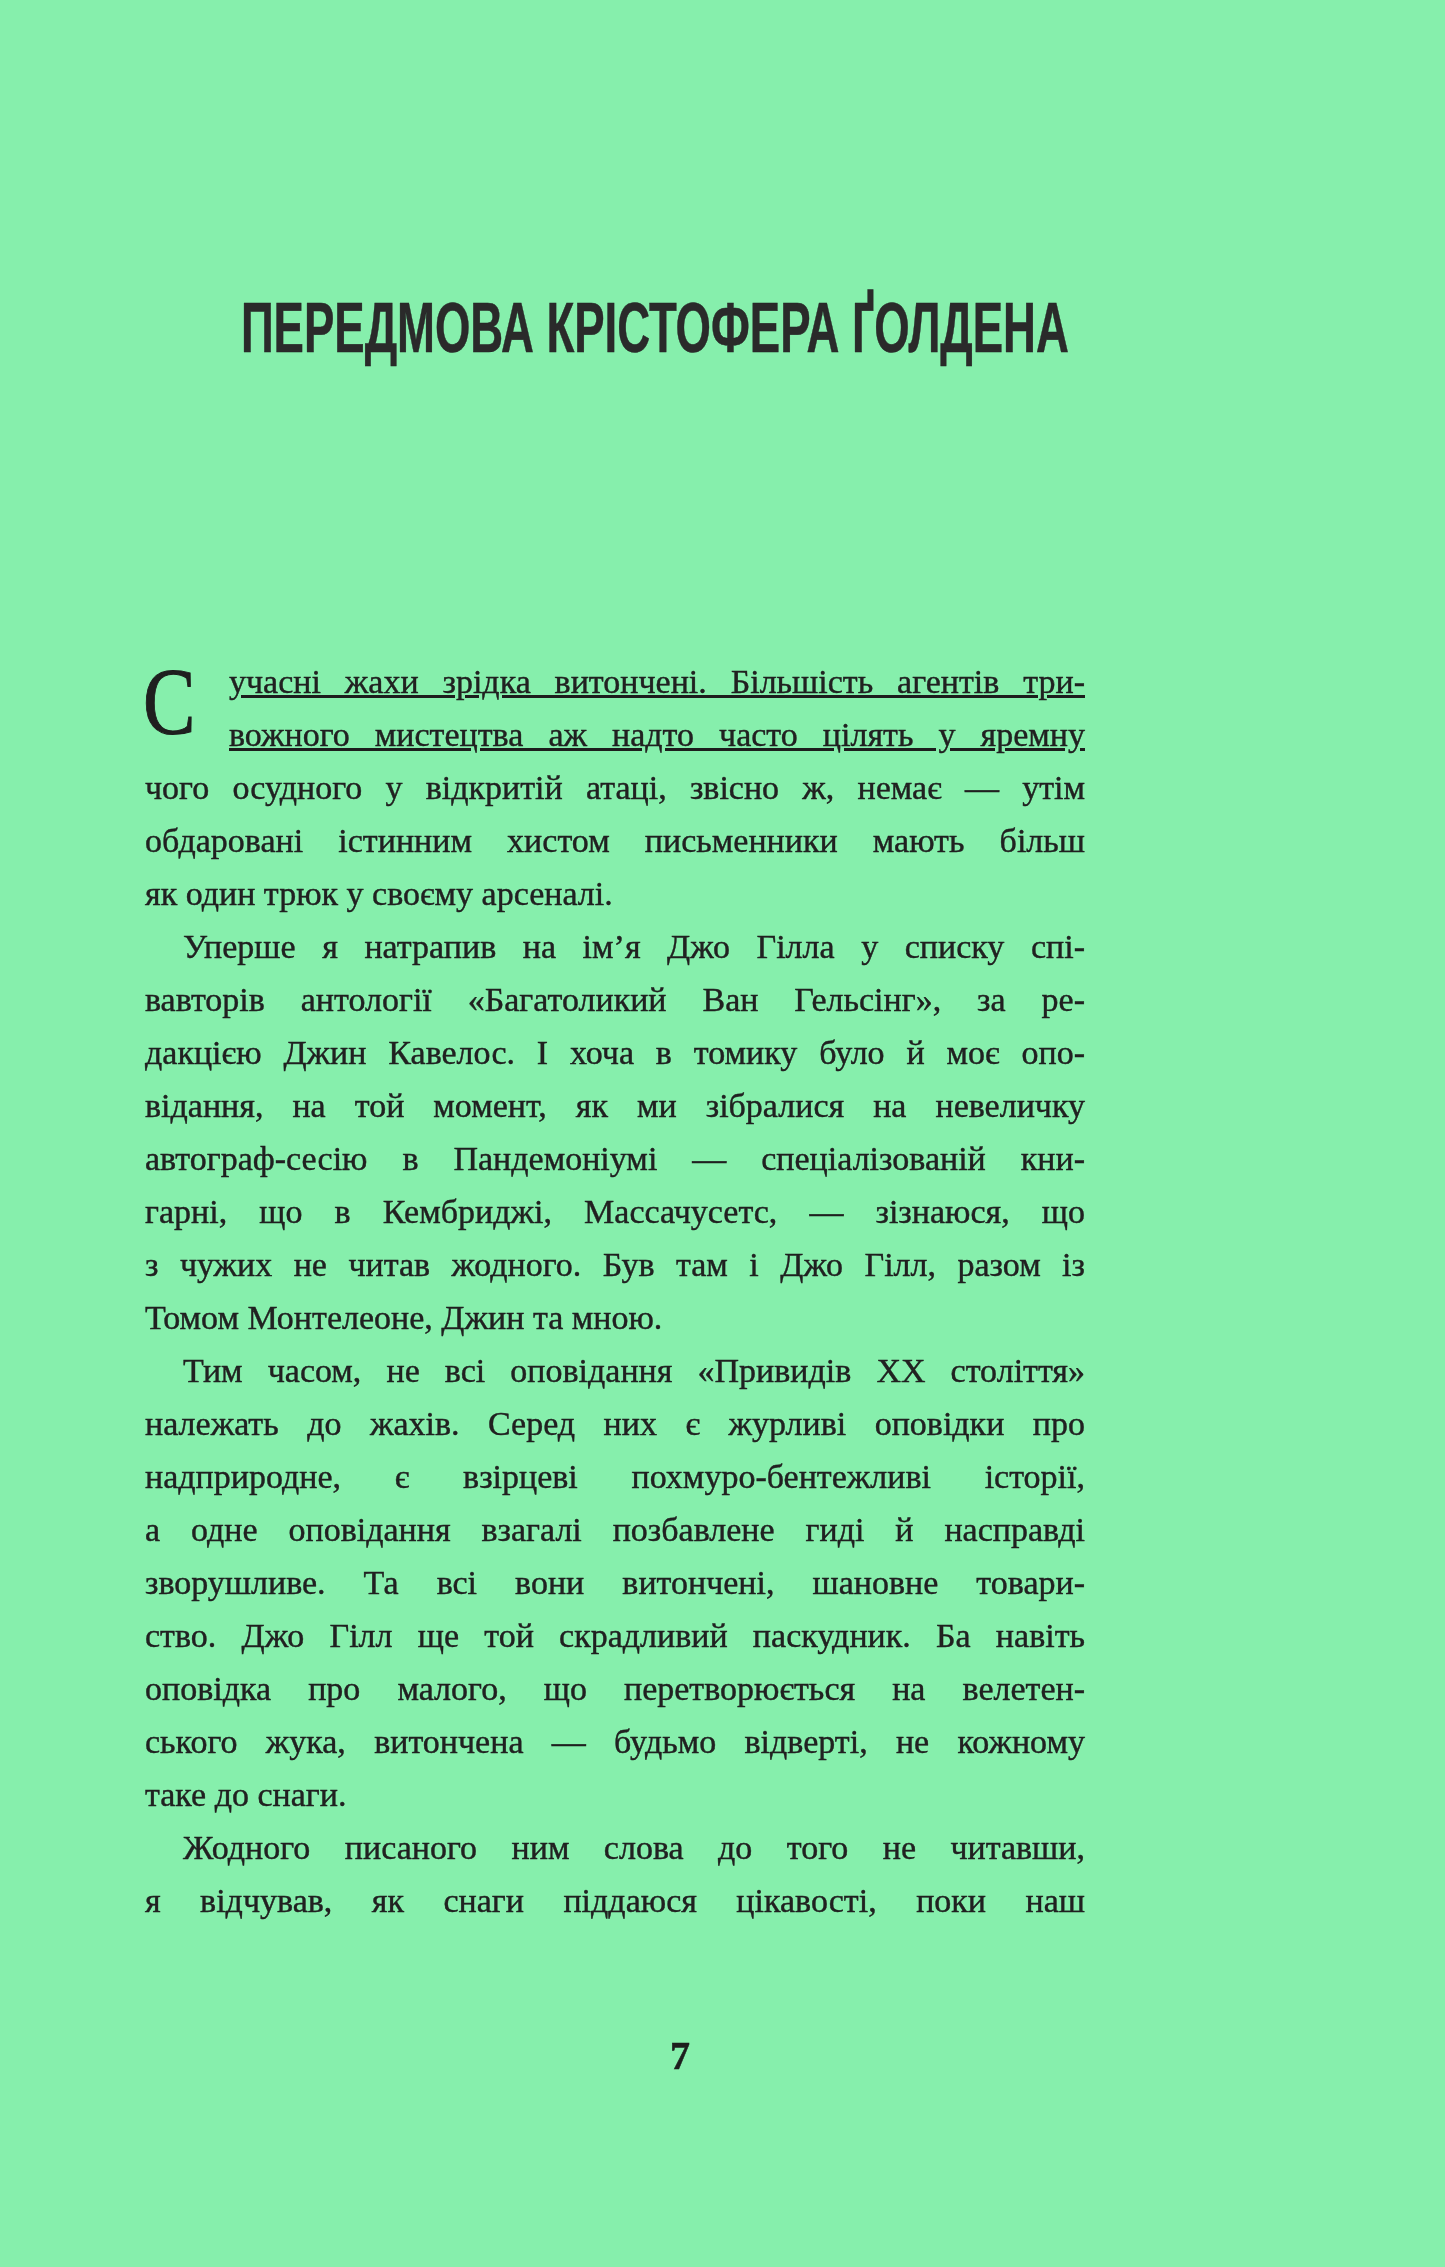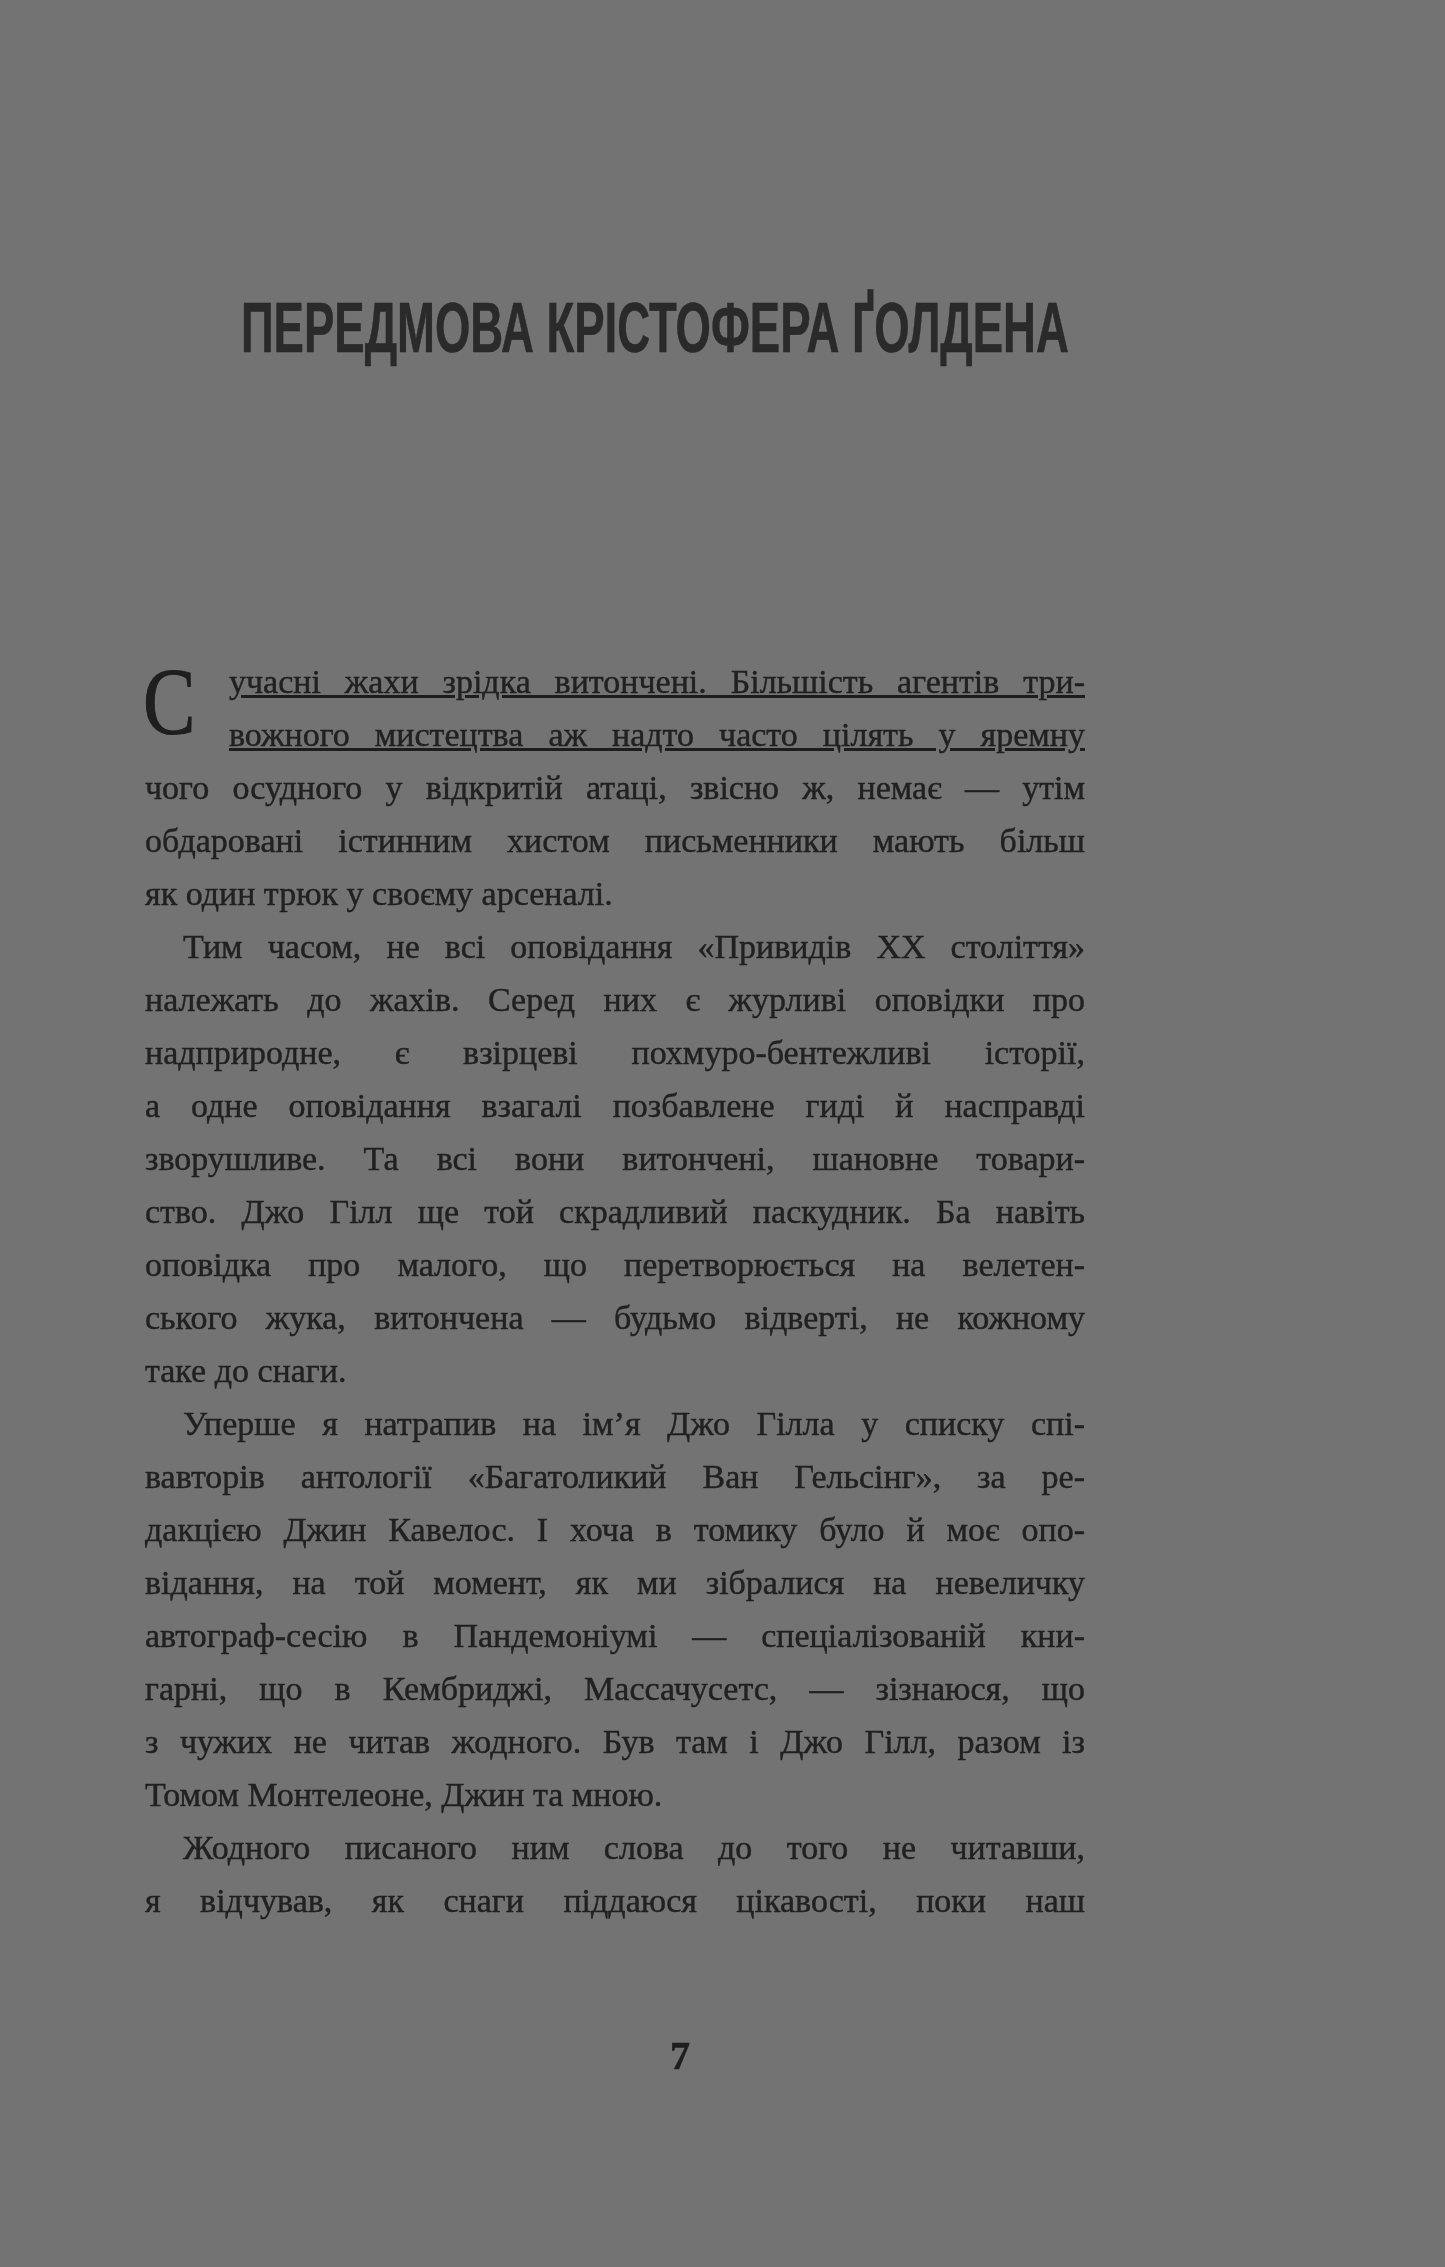--- a/index.html
+++ b/index.html
@@ -5,21 +5,21 @@
   html,body{margin:0;padding:0;}
   body{
     width:1445px;height:2267px;
     background:#000000;
     position:relative;
     overflow:hidden;
     font-family:"Liberation Serif", serif;
   }
   .page{
     position:absolute;inset:0;
-    background:#737373;
+    background:#86efac;
   }
   
   .heading-wrap{
     position:absolute;
     left:145px;top:288px;width:940px;height:80px;
     display:flex;align-items:center;justify-content:center;
     padding-left:80px;
     box-sizing:border-box;
   }
   .heading{
@@ -97,39 +97,39 @@
   <div class="body-block" id="body-block">
       <div class="para">
         <span class="dropcap">С</span>
         <div class="line dc-offset">учасні жахи зрідка витончені. Більшість агентів три-</div>
         <div class="line dc-offset">вожного мистецтва аж надто часто цілять у яремну</div>
         <div class="line">чого осудного у відкритій атаці, звісно ж, немає — утім</div>
         <div class="line">обдаровані істинним хистом письменники мають більш</div>
         <div class="line final">як один трюк у своєму арсеналі.</div>
       </div>
       <div class="para">
+        <div class="line indented">Уперше я натрапив на ім’я Джо Гілла у списку спі-</div>
+        <div class="line">вавторів антології «Багатоликий Ван Гельсінг», за ре-</div>
+        <div class="line">дакцією Джин Кавелос. І хоча в томику було й моє опо-</div>
+        <div class="line">відання, на той момент, як ми зібралися на невеличку</div>
+        <div class="line">автограф-сесію в Пандемоніумі — спеціалізованій кни-</div>
+        <div class="line">гарні, що в Кембриджі, Массачусетс, — зізнаюся, що</div>
+        <div class="line">з чужих не читав жодного. Був там і Джо Гілл, разом із</div>
+        <div class="line final">Томом Монтелеоне, Джин та мною.</div>
+      </div>
+      <div class="para">
         <div class="line indented">Тим часом, не всі оповідання «Привидів ХХ століття»</div>
         <div class="line">належать до жахів. Серед них є журливі оповідки про</div>
         <div class="line">надприродне, є взірцеві похмуро-бентежливі історії,</div>
         <div class="line">а одне оповідання взагалі позбавлене гиді й насправді</div>
         <div class="line">зворушливе. Та всі вони витончені, шановне товари-</div>
         <div class="line">ство. Джо Гілл ще той скрадливий паскудник. Ба навіть</div>
         <div class="line">оповідка про малого, що перетворюється на велетен-</div>
         <div class="line">ського жука, витончена — будьмо відверті, не кожному</div>
         <div class="line final">таке до снаги.</div>
-      </div>
-      <div class="para">
-        <div class="line indented">Уперше я натрапив на ім’я Джо Гілла у списку спі-</div>
-        <div class="line">вавторів антології «Багатоликий Ван Гельсінг», за ре-</div>
-        <div class="line">дакцією Джин Кавелос. І хоча в томику було й моє опо-</div>
-        <div class="line">відання, на той момент, як ми зібралися на невеличку</div>
-        <div class="line">автограф-сесію в Пандемоніумі — спеціалізованій кни-</div>
-        <div class="line">гарні, що в Кембриджі, Массачусетс, — зізнаюся, що</div>
-        <div class="line">з чужих не читав жодного. Був там і Джо Гілл, разом із</div>
-        <div class="line final">Томом Монтелеоне, Джин та мною.</div>
       </div>
       <div class="para">
         <div class="line indented">Жодного писаного ним слова до того не читавши,</div>
         <div class="line">я відчував, як снаги піддаюся цікавості, поки наш</div>
       </div>
     </div>
 
   <div class="pagenum-wrap">
     <span class="pagenum">7</span>
   </div>

